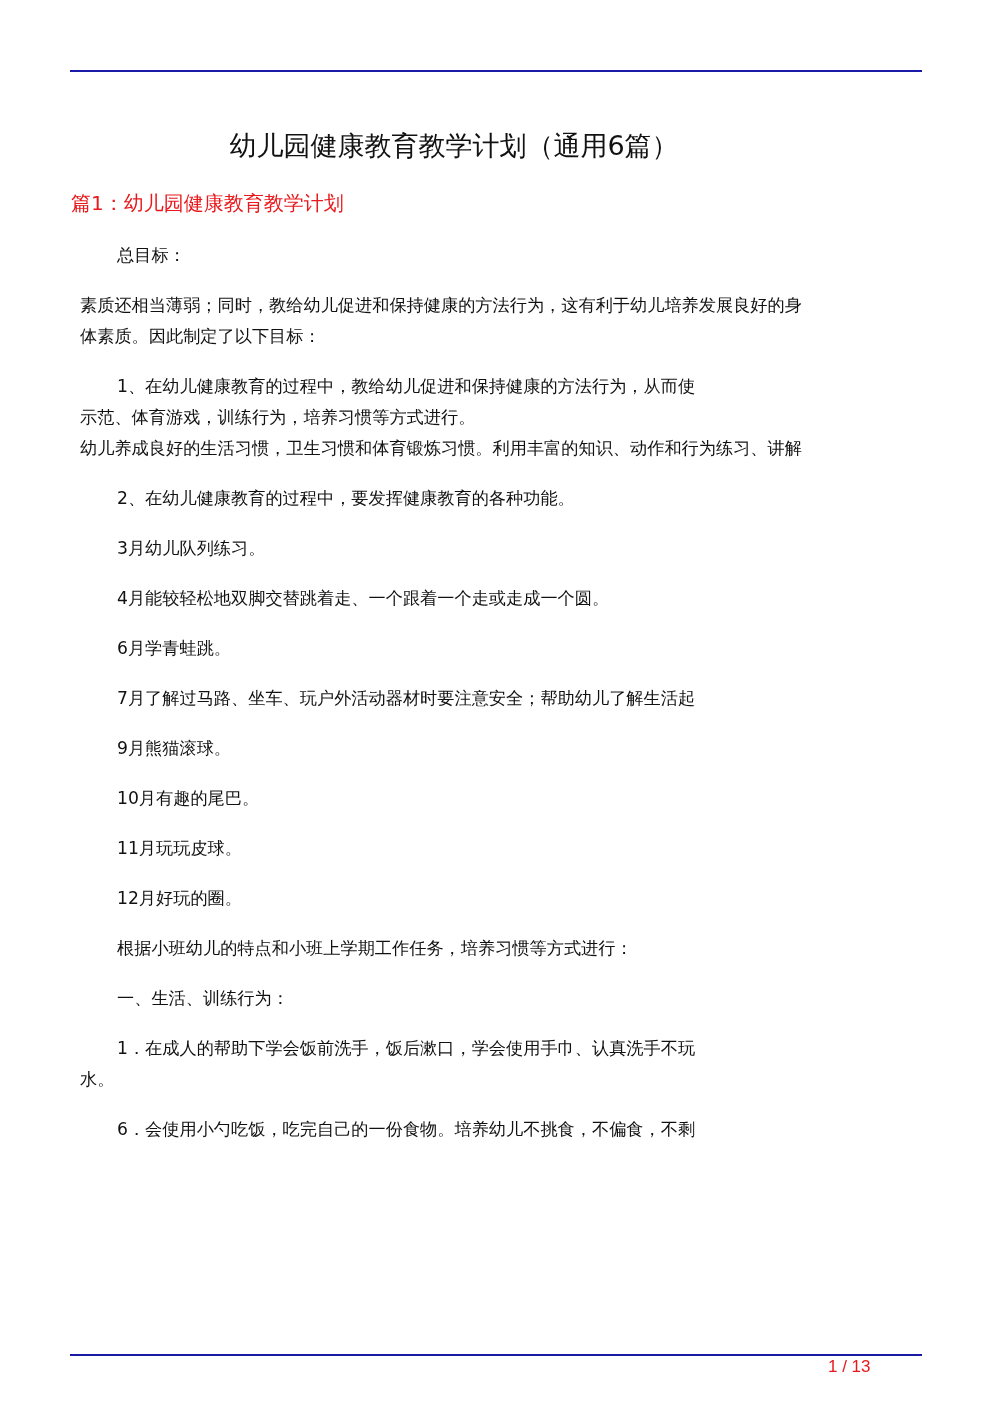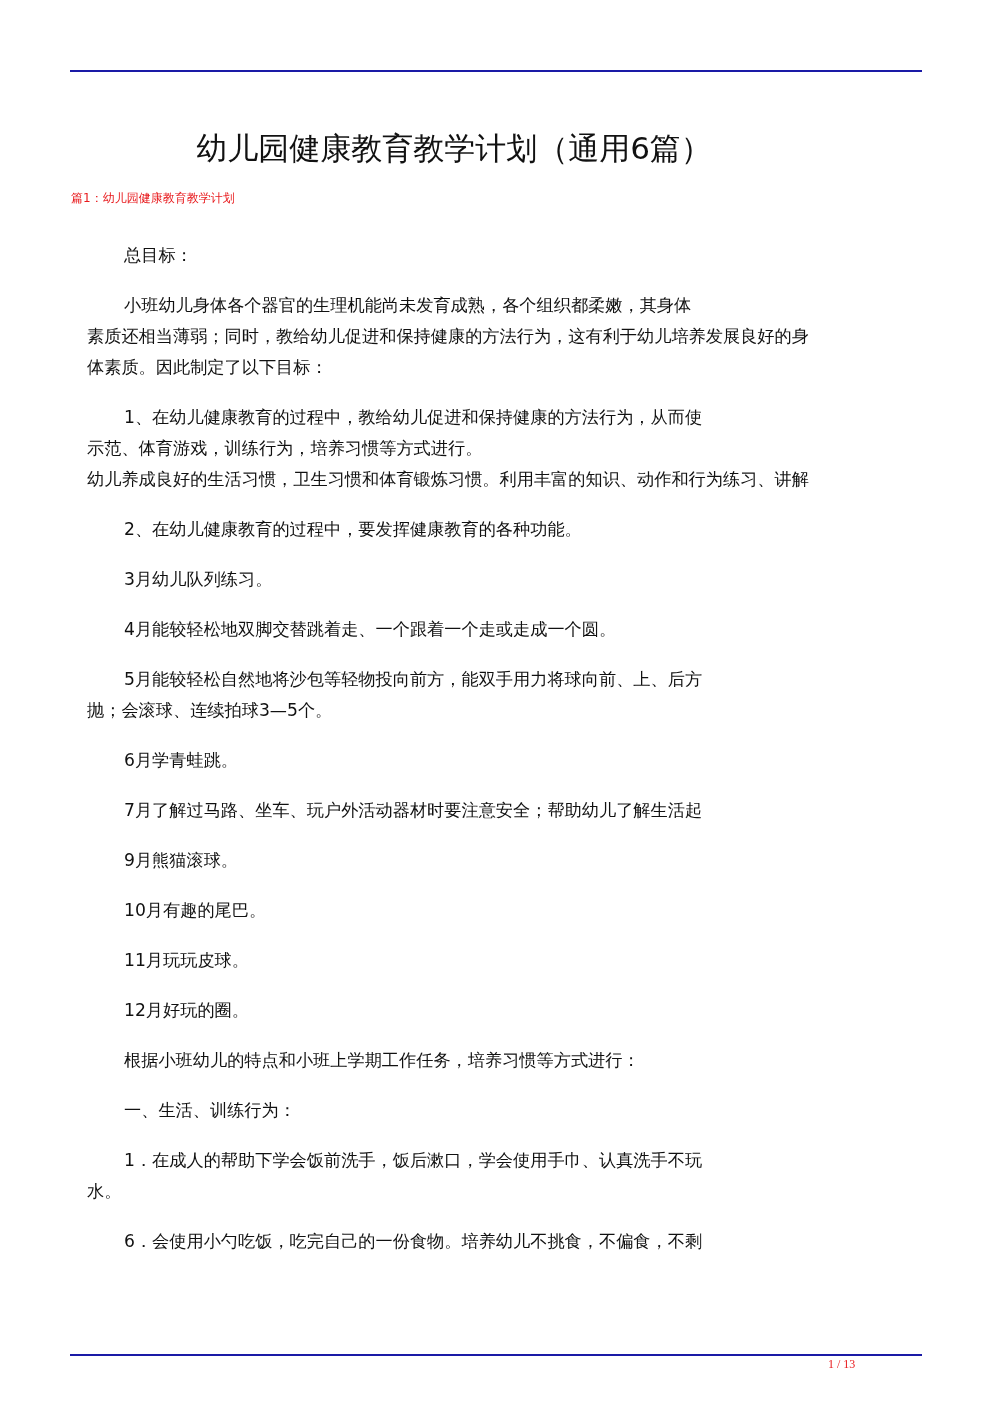--- a/index.html
+++ b/index.html
@@ -2,64 +2,59 @@
 <html><head>
 <meta charset="utf-8">
 <style>
   html, body { margin: 0; padding: 0; background: #ffffff; }
   body { width: 992px; height: 1403px; position: relative; overflow: hidden;
          font-family: "DejaVu Sans", "Liberation Sans", sans-serif; color: #111; }
   .rule { position: absolute; left: 70px; width: 852px; height: 2px; background: #1a1aa6; }
   .rule.top { top: 70px; }
   .rule.bottom { top: 1354px; }
   .title { position: absolute; top: 128px; left: 0; width: 908px; text-align: center;
-           font-size: 31px; color: #111; letter-spacing: 0px; }
-  .section-heading { position: absolute; top: 190px; left: 71px; font-size: 12px; color: #e8191c; text-align: right; }
+           font-size: 27px; color: #111; letter-spacing: 0px; }
+  .section-heading { position: absolute; top: 190px; left: 71px; font-size: 20px; color: #e8191c; text-align: right; }
   .content { position: absolute; top: 240px; left: 71px; width: 845px; font-size: 17.2px; line-height: 31px; }
-  .para { margin: 0 0 19px 16px; }
+  .para { margin: 0 0 19px 9px; }
   .para .indent { display: inline-block; width: 37px; }
   .para .line { display: block; white-space: nowrap; }
-  .page-num { position: absolute; top: 1357px; left: 828px; font-family: Liberation Serif, serif;
-              font-size: 12px; color: #e8191c; }
+  .page-num { position: absolute; top: 1357px; left: 828px; font-family: Liberation Sans, sans-serif;
+              font-size: 17px; color: #e8191c; }
 </style>
 </head>
 <body>
 
 <div class="rule top"></div>
 
 <div class="title">幼儿园健康教育教学计划（通用6篇）</div>
 
 <div class="section-heading">篇1：幼儿园健康教育教学计划</div>
 
 <div class="content" id="body-content">
     <div class="para">
       <span class="line"><span class="indent"></span><span>总目标：</span></span>
     </div>
     <div class="para">
-      <span class="line"><span class="indent"></span><span>小班幼儿身体各个器官的生理机能尚未发育成熟，各个组织都柔嫩，其身体</span></span>
       <span class="line"><span>素质还相当薄弱；同时，教给幼儿促进和保持健康的方法行为，这有利于幼儿培养发展良好的身</span></span>
       <span class="line"><span>体素质。因此制定了以下目标：</span></span>
     </div>
     <div class="para">
       <span class="line"><span class="indent"></span><span>1、在幼儿健康教育的过程中，教给幼儿促进和保持健康的方法行为，从而使</span></span>
       <span class="line"><span>示范、体育游戏，训练行为，培养习惯等方式进行。</span></span>
       <span class="line"><span>幼儿养成良好的生活习惯，卫生习惯和体育锻炼习惯。利用丰富的知识、动作和行为练习、讲解</span></span>
     </div>
     <div class="para">
       <span class="line"><span class="indent"></span><span>2、在幼儿健康教育的过程中，要发挥健康教育的各种功能。</span></span>
     </div>
     <div class="para">
       <span class="line"><span class="indent"></span><span>3月幼儿队列练习。</span></span>
     </div>
     <div class="para">
       <span class="line"><span class="indent"></span><span>4月能较轻松地双脚交替跳着走、一个跟着一个走或走成一个圆。</span></span>
-    </div>
-    <div class="para">
-      <span class="line"><span class="indent"></span><span>5月能较轻松自然地将沙包等轻物投向前方，能双手用力将球向前、上、后方</span></span>
-      <span class="line"><span>抛；会滚球、连续拍球3—5个。</span></span>
     </div>
     <div class="para">
       <span class="line"><span class="indent"></span><span>6月学青蛙跳。</span></span>
     </div>
     <div class="para">
       <span class="line"><span class="indent"></span><span>7月了解过马路、坐车、玩户外活动器材时要注意安全；帮助幼儿了解生活起</span></span>
     </div>
     <div class="para">
       <span class="line"><span class="indent"></span><span>9月熊猫滚球。</span></span>
     </div>

